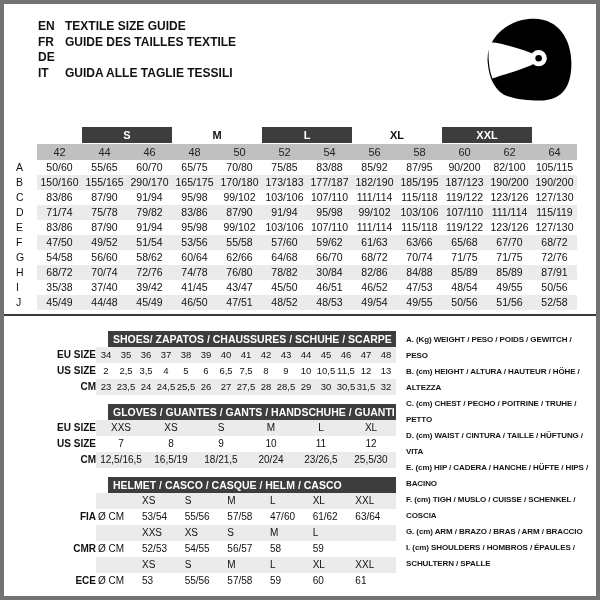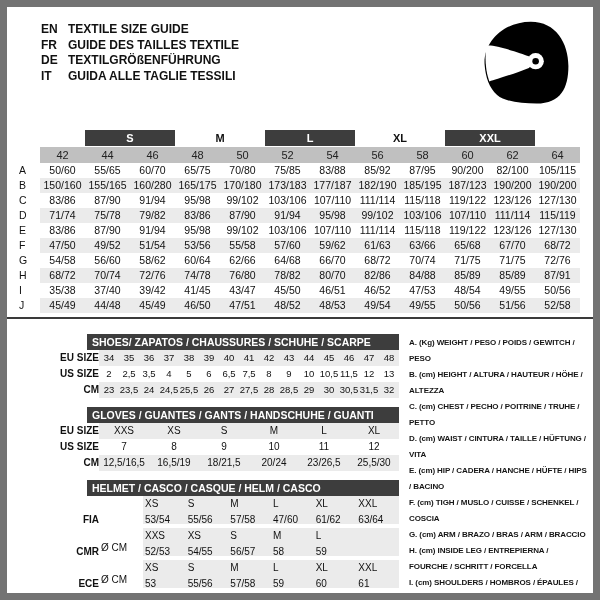--- a/index.html
+++ b/index.html
@@ -4,21 +4,21 @@
 <style>
   * { margin:0; padding:0; box-sizing:border-box; }
   html,body { background:#fff; }
   body {
     width:600px; height:600px;
     font-family:"Liberation Sans", sans-serif;
     color:#111;
   }
   .page {
     width:600px; height:600px;
-    border:7px solid #737373;
+    border:4px solid #737373;
     background:#fff;
     position:relative;
     overflow:hidden;
   }
 
   
   .header { height:123px; padding:15px 0 0 34px; }
   .lang-row { display:flex; font-weight:bold; font-size:12px; line-height:15.5px; letter-spacing:0; }
   .lang-code { width:27px; flex:0 0 27px; }
   .helmet-art { position:absolute; top:10px; right:14px; width:106px; height:98px; }
@@ -37,55 +37,54 @@
 
   .divider { margin-top:4px; border-top:2px solid #3a3a3a; width:100%; }
 
   
   .lower { display:flex; padding:15px 6px 0 8px; }
   .tables-col { width:384px; flex:0 0 384px; }
   .legend-col { flex:1; padding-left:10px; padding-top:1px; }
 
   .tbl { margin-bottom:9px; }
   .tbl-header {
-    margin-left:72px; background:#3d3d3d; color:#fff;
+    margin-left:96px; background:#3d3d3d; color:#fff;
     font-weight:bold; font-size:10.5px; height:16px; line-height:16px;
     padding-left:5px; white-space:nowrap; overflow:hidden;
   }
   .tbl-row { display:grid; height:16px; line-height:16px; font-size:9.5px; }
   .tbl-label { font-weight:bold; font-size:10px; padding-left:6px; text-align:right; background:#fff; }
   .tbl-cell { text-align:center; white-space:nowrap; }
   .tbl-row.stripe .tbl-cell { background:#ebebeb; }
   .gloves .tbl-row { font-size:10px; }
 
   .hlm-row { display:grid; grid-template-columns:84px 44px repeat(6,1fr); height:16px; line-height:16px; font-size:10px; }
   .hlm-cell { text-align:left; padding-left:2px; white-space:nowrap; }
   .hlm-row.sizes .hlm-cell { background:#ebebeb; }
-  .hlm-cell.unit { padding-left:2px;margin-top:28px; }
+  .hlm-cell.unit { padding-left:2px; }
 
   .legend-item { font-weight:bold; font-size:8px; letter-spacing:-0.1px; line-height:16px; color:#151515; }
 </style>
 </head>
 <body>
 
 <div class="page">
 
   <div class="header">
     <div>
         <div class="lang-row">
           <span class="lang-code">EN</span>
           <span class="lang-title">TEXTILE SIZE GUIDE</span>
         </div>
         <div class="lang-row">
           <span class="lang-code">FR</span>
           <span class="lang-title">GUIDE DES TAILLES TEXTILE</span>
         </div>
         <div class="lang-row">
           <span class="lang-code">DE</span>
-          <span class="lang-title">TEXTILGRÖßENFÜHRUNG</span>
         </div>
         <div class="lang-row">
           <span class="lang-code">IT</span>
           <span class="lang-title">GUIDA ALLE TAGLIE TESSILI</span>
         </div>
       </div>
     <svg class="helmet-art" viewBox="0 0 110 100" xmlns="http://www.w3.org/2000/svg" aria-hidden="true">
       <path fill="#000" d="M60,4 C86,4 99,26 99,50 C99,73 91,89 66,89 C50,89 33,87 25,80 C17,73 13,62 12,48 C11,24 33,4 60,4 Z"></path>
       <path fill="#fff" d="M14,29 C20,27 48,36 58,40 C62,44 62,49 58,52 C46,57 24,64 17,66 C13,56 12,40 14,29 Z"></path>
       <circle cx="65" cy="45" r="8.5" fill="#fff"></circle>
@@ -131,21 +130,21 @@
         <div class="mt-cell val">85/92</div>
         <div class="mt-cell val">87/95</div>
         <div class="mt-cell val">90/200</div>
         <div class="mt-cell val">82/100</div>
         <div class="mt-cell val">105/115</div>
       </div>
       <div class="mt-row data stripe">
         <div class="mt-cell letter">B</div>
         <div class="mt-cell val">150/160</div>
         <div class="mt-cell val">155/165</div>
-        <div class="mt-cell val">160/280</div>
+        <div class="mt-cell val">290/170</div>
         <div class="mt-cell val">165/175</div>
         <div class="mt-cell val">170/180</div>
         <div class="mt-cell val">173/183</div>
         <div class="mt-cell val">177/187</div>
         <div class="mt-cell val">182/190</div>
         <div class="mt-cell val">185/195</div>
         <div class="mt-cell val">187/123</div>
         <div class="mt-cell val">190/200</div>
         <div class="mt-cell val">190/200</div>
       </div>
@@ -225,21 +224,21 @@
         <div class="mt-cell val">72/76</div>
       </div>
       <div class="mt-row data stripe">
         <div class="mt-cell letter">H</div>
         <div class="mt-cell val">68/72</div>
         <div class="mt-cell val">70/74</div>
         <div class="mt-cell val">72/76</div>
         <div class="mt-cell val">74/78</div>
         <div class="mt-cell val">76/80</div>
         <div class="mt-cell val">78/82</div>
-        <div class="mt-cell val">80/70</div>
+        <div class="mt-cell val">30/84</div>
         <div class="mt-cell val">82/86</div>
         <div class="mt-cell val">84/88</div>
         <div class="mt-cell val">85/89</div>
         <div class="mt-cell val">85/89</div>
         <div class="mt-cell val">87/91</div>
       </div>
       <div class="mt-row data">
         <div class="mt-cell letter">I</div>
         <div class="mt-cell val">35/38</div>
         <div class="mt-cell val">37/40</div>
@@ -427,18 +426,17 @@
         </div>
     </div>
     <div class="legend-col">
         <div class="legend-item">A. (Kg) WEIGHT / PESO / POIDS / GEWITCH / PESO</div>
         <div class="legend-item">B. (cm) HEIGHT / ALTURA / HAUTEUR / HÖHE / ALTEZZA</div>
         <div class="legend-item">C. (cm) CHEST / PECHO / POITRINE / TRUHE / PETTO</div>
         <div class="legend-item">D. (cm) WAIST / CINTURA / TAILLE / HÜFTUNG / VITA</div>
         <div class="legend-item">E. (cm) HIP / CADERA / HANCHE / HÜFTE / HIPS / BACINO</div>
         <div class="legend-item">F. (cm) TIGH / MUSLO / CUISSE / SCHENKEL / COSCIA</div>
         <div class="legend-item">G. (cm) ARM / BRAZO / BRAS / ARM / BRACCIO</div>
-        <div class="legend-item">H. (cm) INSIDE LEG / ENTREPIERNA / FOURCHE / SCHRITT / FORCELLA</div>
         <div class="legend-item">I. (cm) SHOULDERS / HOMBROS / ÉPAULES / SCHULTERN / SPALLE</div>
       </div>
   </div>
 
 </div>
 
 </body></html>

